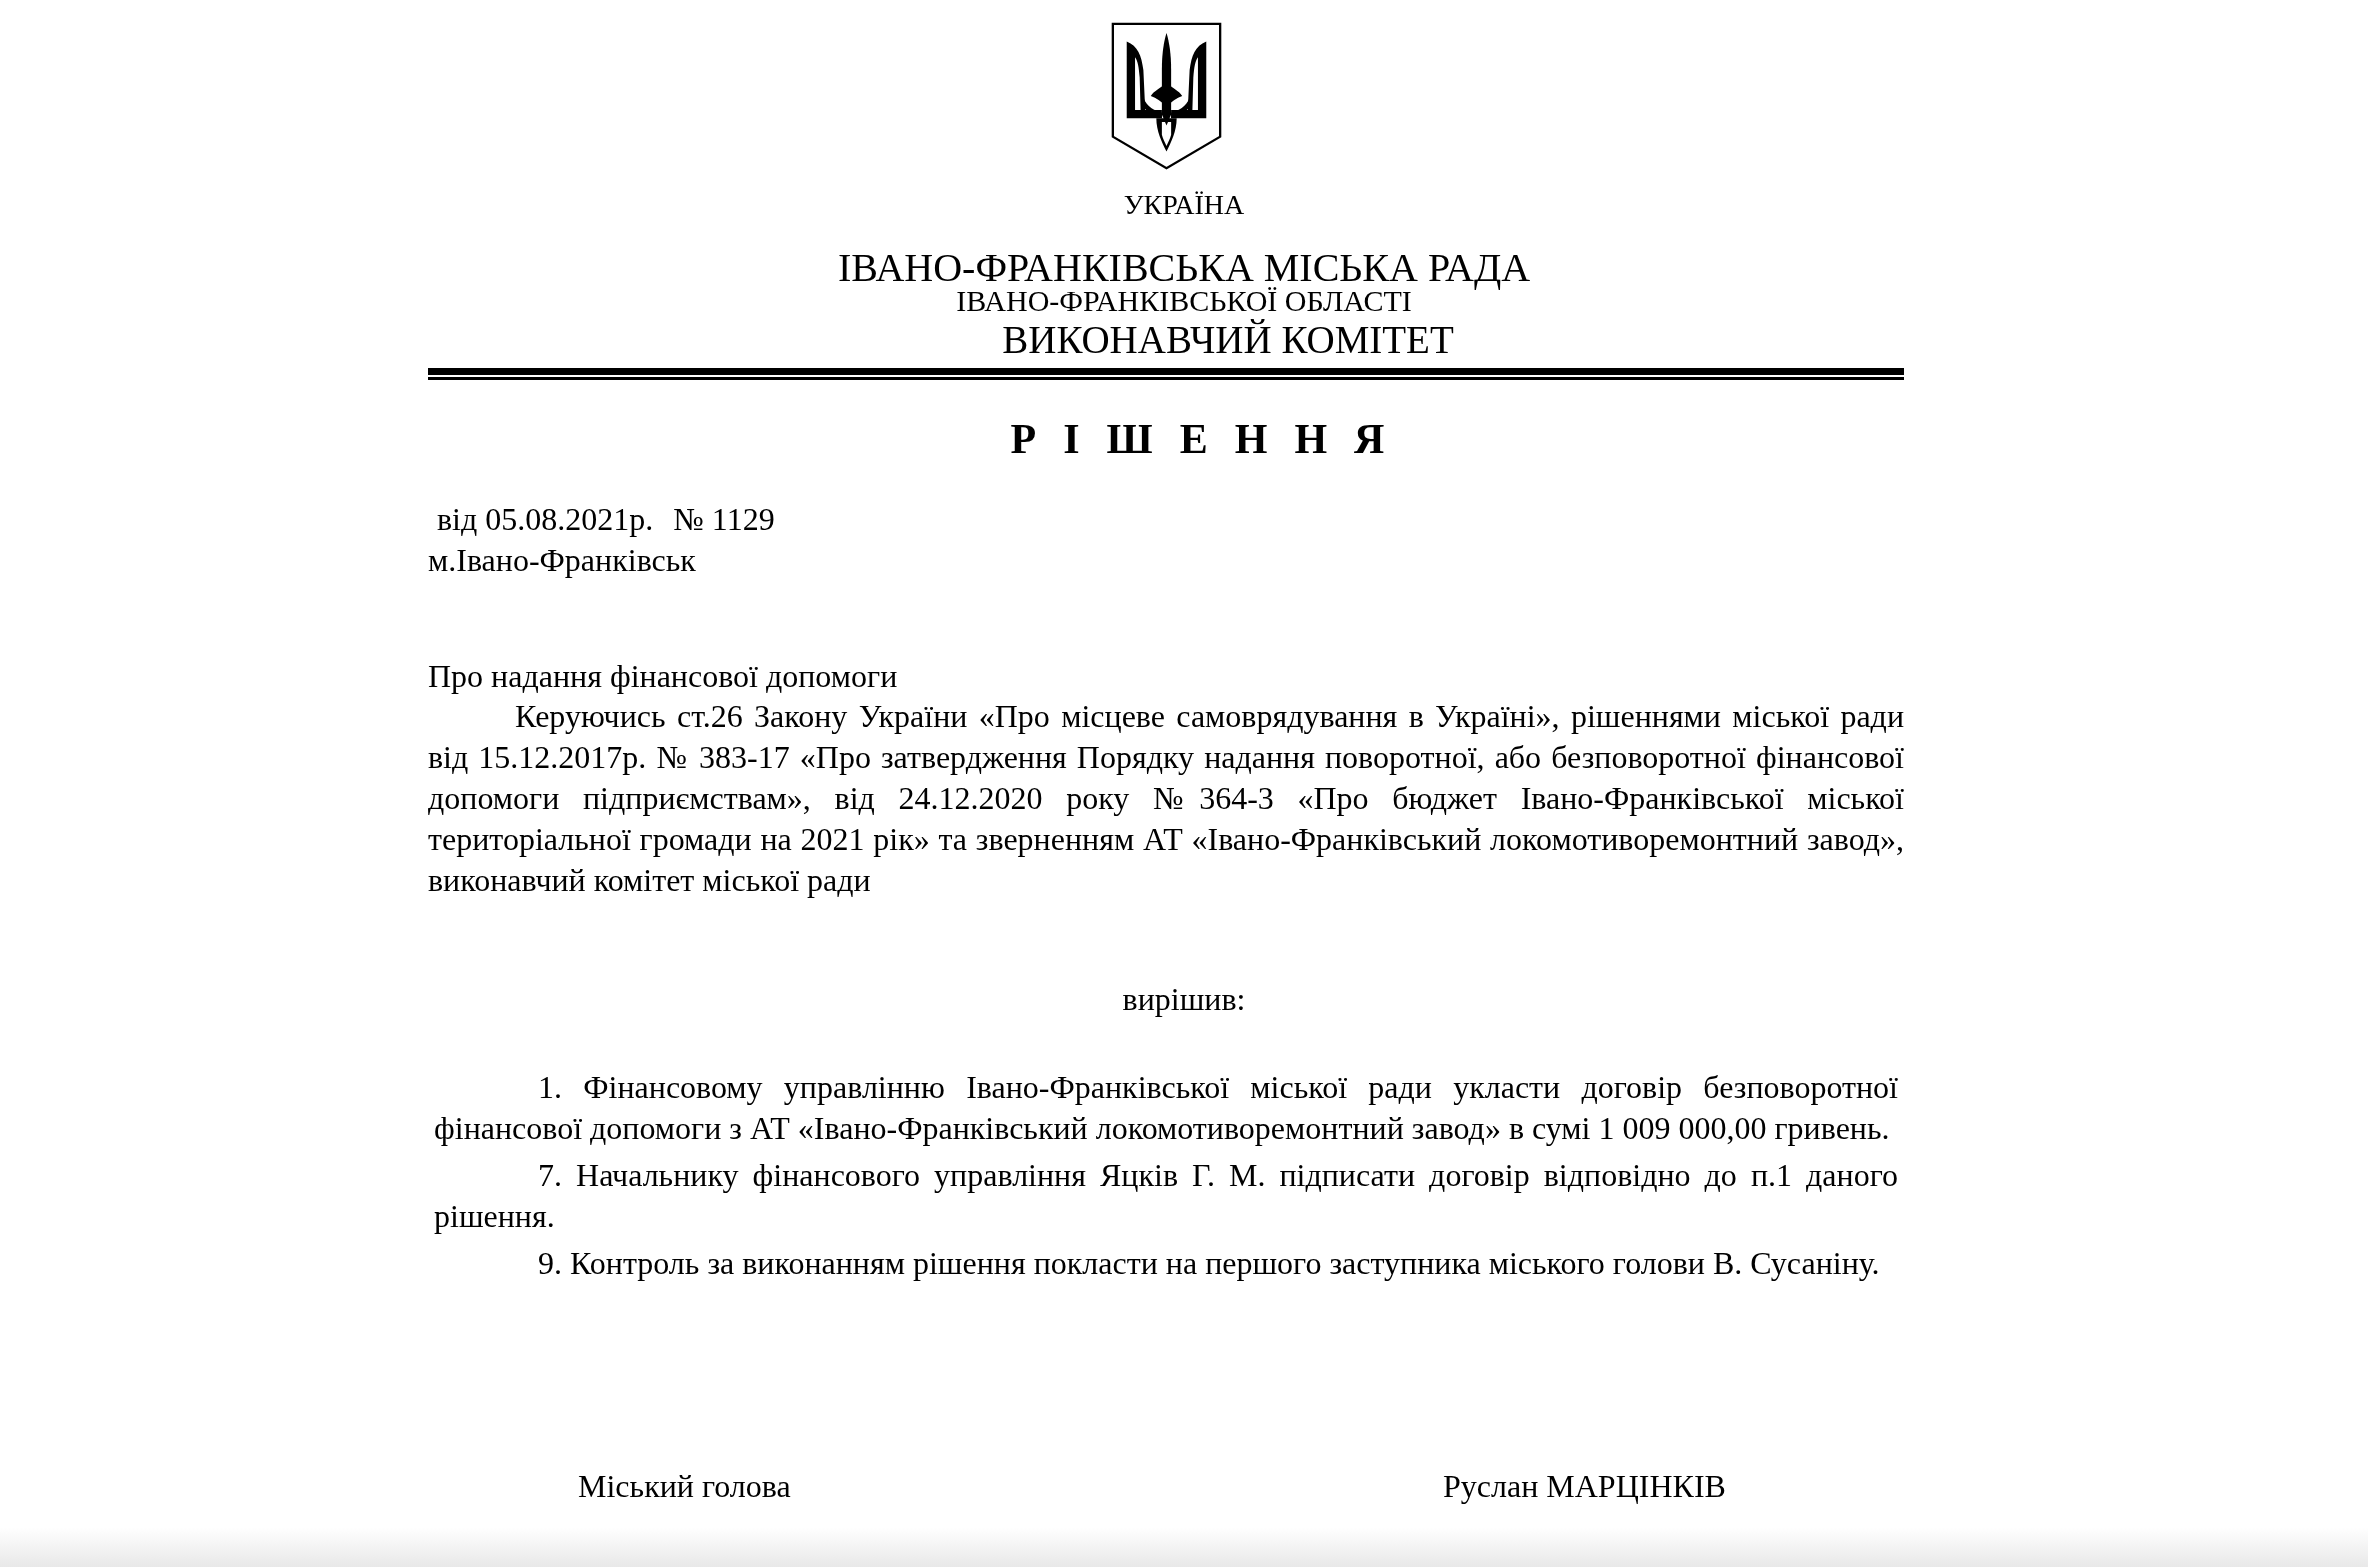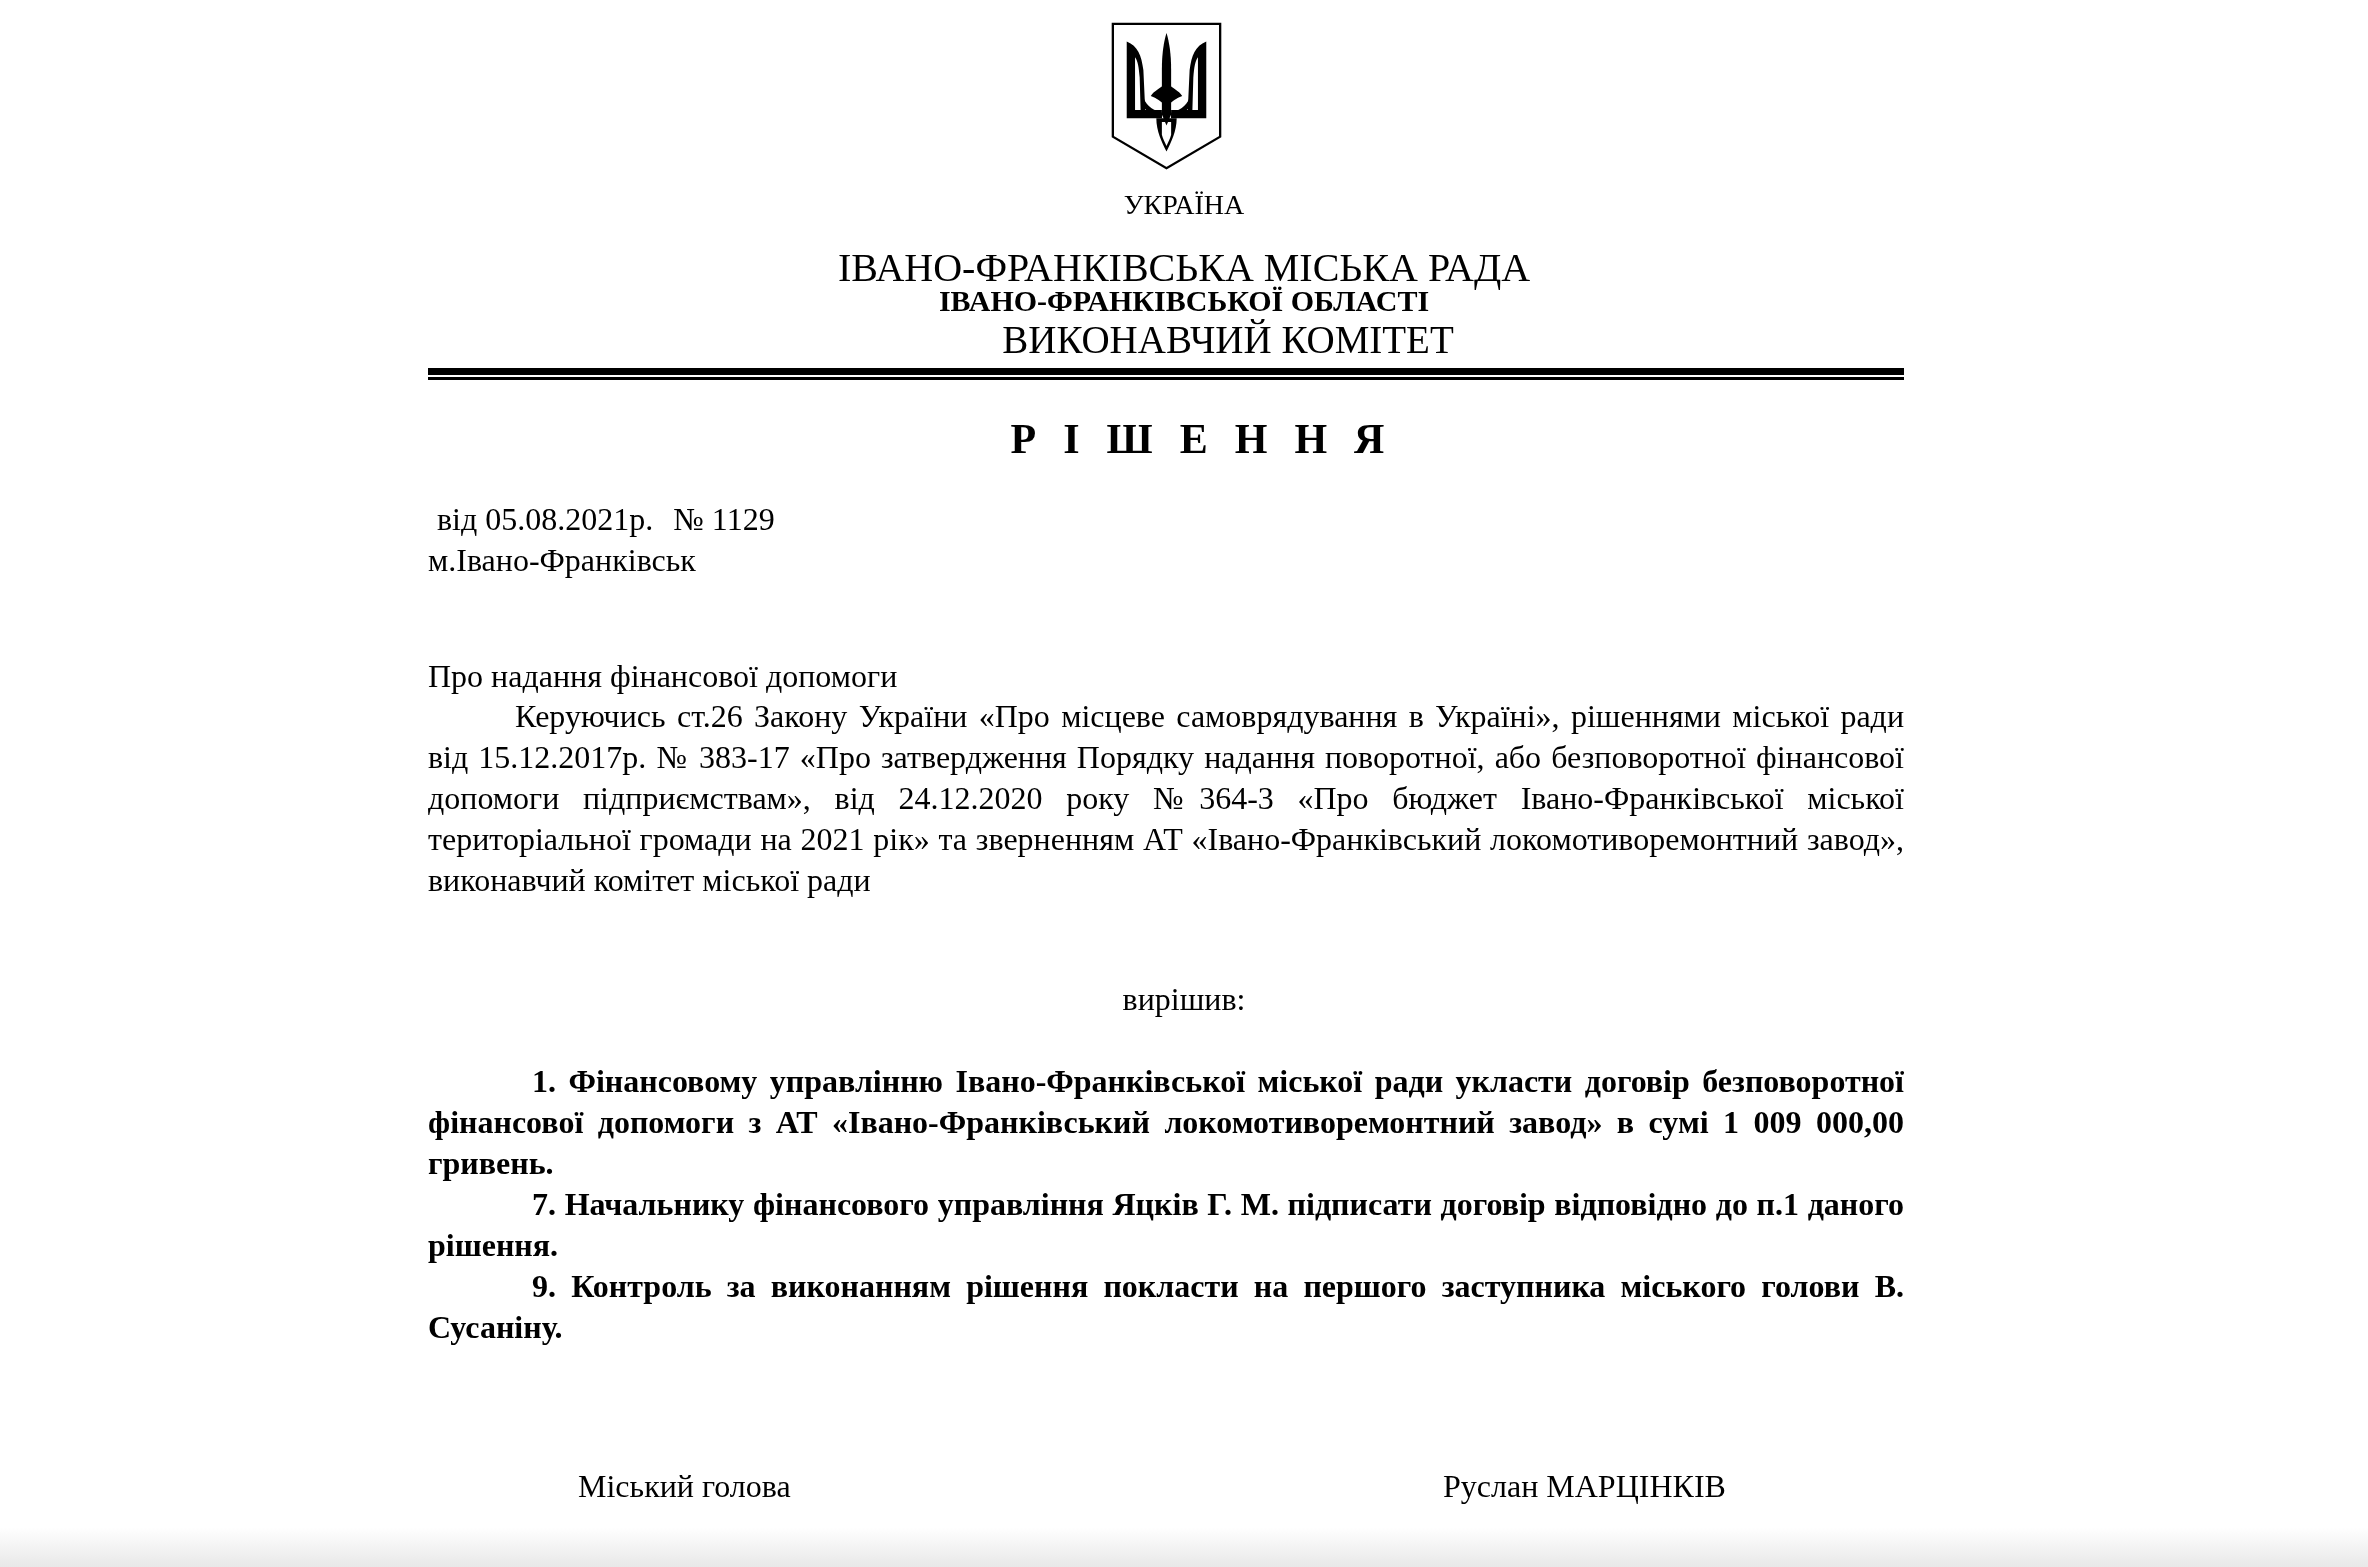--- a/index.html
+++ b/index.html
@@ -7,34 +7,34 @@
     width:2368px; height:1567px; position:relative; overflow:hidden;
     background:#ffffff;
     font-family:"Liberation Serif", "DejaVu Serif", serif;
     color:#000;
   }
   .page { position:absolute; left:0; top:0; width:2368px; height:1212px; }
   .emblem { position:absolute; left:1110px; top:22px; width:113px; height:148px; }
   .center { position:absolute; left:0; width:2368px; text-align:center; white-space:nowrap; }
   .country { top:186px; font-size:28px; line-height:37px; }
   .h1 { top:251px; font-size:40px; line-height:33px; }
-  .h2 { top:284px; font-size:30px; line-height:33px;font-weight:bold; }
+  .h2 { top:284px; font-size:30px; line-height:33px; }
   .h3 { top:319px; font-size:39px; line-height:42px;margin-left:44px; }
   .rule-thick { position:absolute; left:428px; width:1476px; top:368px; height:6.5px; background:#000; }
   .rule-thin { position:absolute; left:428px; width:1476px; top:377px; height:2.8px; background:#000; }
   .title { top:413px; font-size:42px; line-height:52px; font-weight:bold; letter-spacing:27px; padding-left:27px; }
   .block { position:absolute; left:428px; width:1476px; font-size:32px; line-height:41px; }
   .dateline { top:499px; white-space:nowrap;margin-left:9px; }
   .dateline .num { margin-left:20px; }
   .city { top:540px; white-space:nowrap; }
   .subject { top:656px; white-space:nowrap; }
   .preamble { top:696px; text-align:justify; text-indent:87px; }
   .resolved { top:979px; white-space:nowrap; }
   .items { top:1061px; }
-  .items p { margin:0; text-align:justify; text-indent:104px;font-weight:bold; }
+  .items p { margin:6px; text-align:justify; text-indent:104px; }
   .sign-left { position:absolute; left:578px; top:1466px; font-size:32px; line-height:41px; white-space:nowrap; }
   .sign-right { position:absolute; left:1443px; top:1466px; font-size:32px; line-height:41px; white-space:nowrap; }
   .bottom-shade {
     position:absolute; left:0; top:1527px; width:2368px; height:40px;
     background:linear-gradient(to bottom, rgba(235,235,235,0) 0%, rgba(232,232,232,1) 100%);
   }
 </style>
 </head>
 <body>
 

